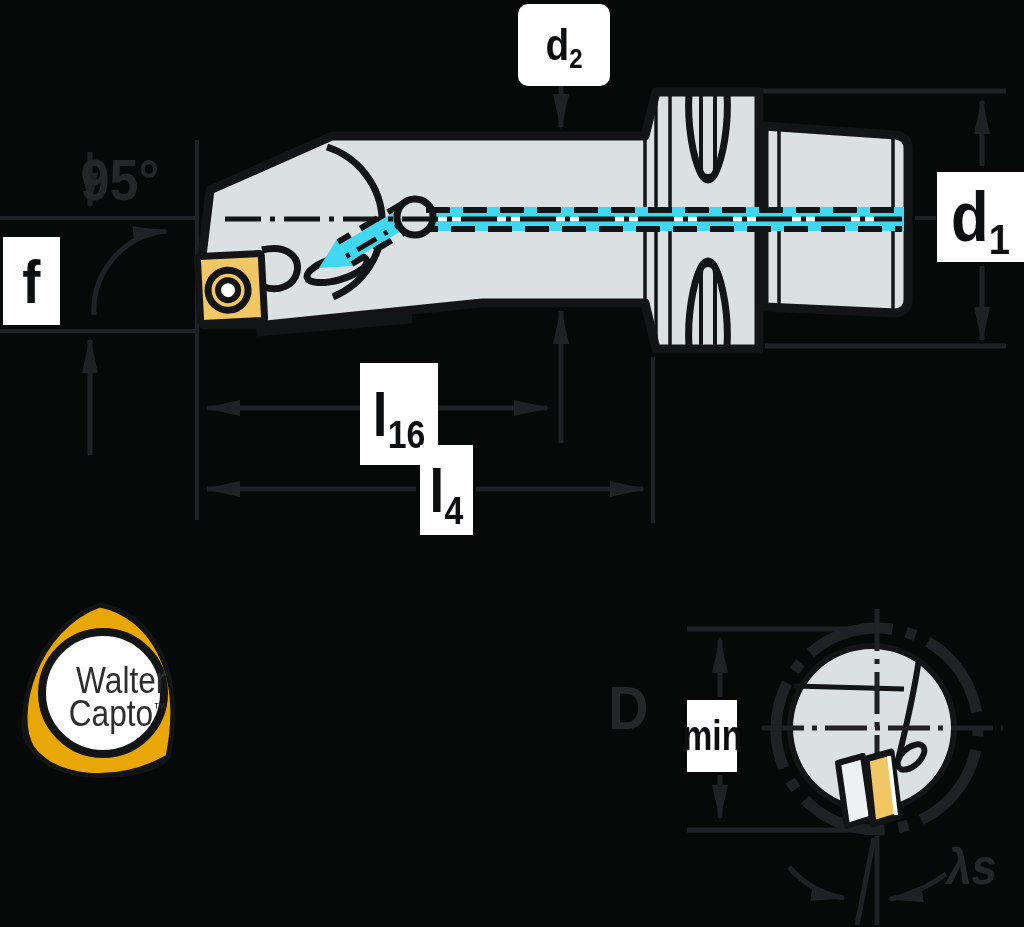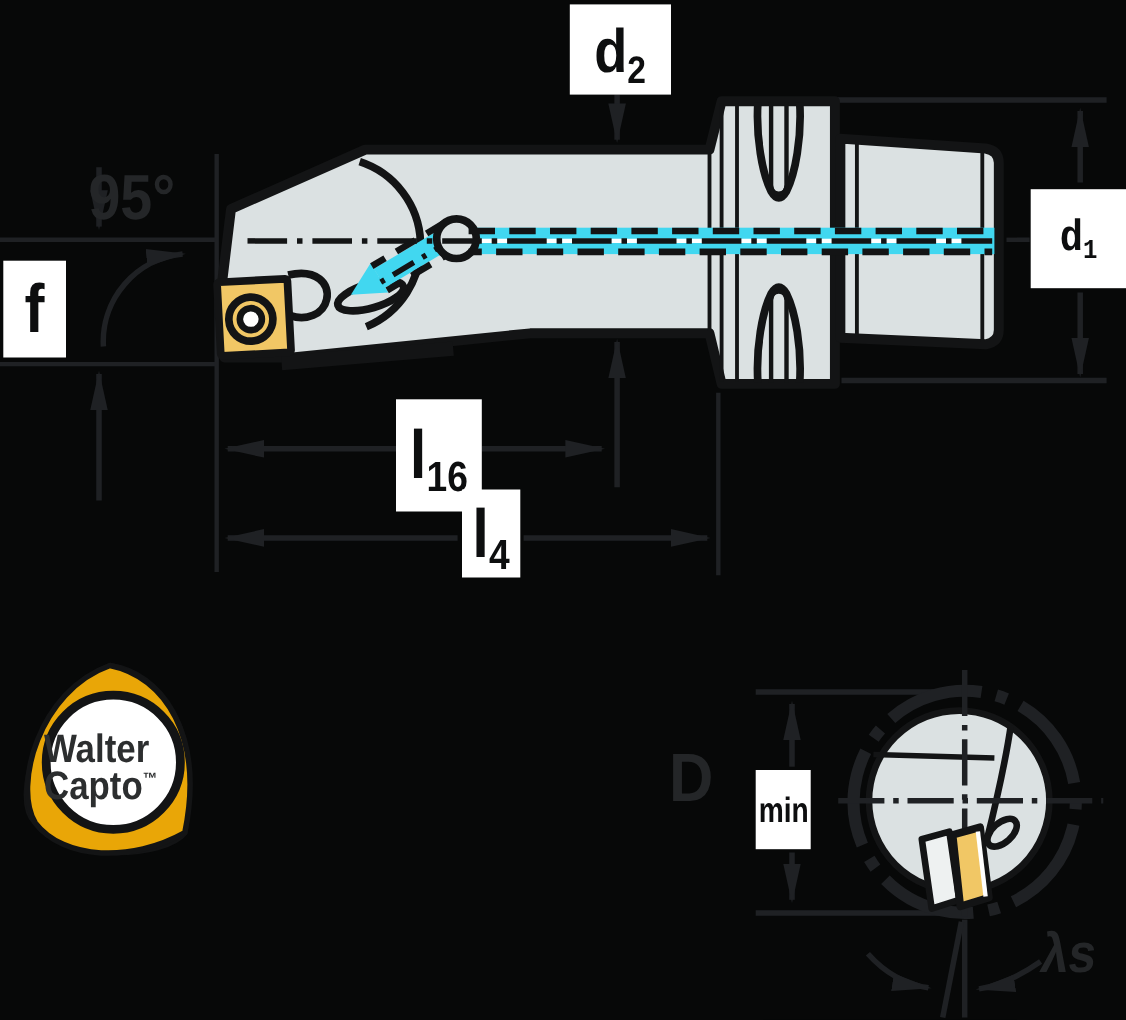--- a/index.html
+++ b/index.html
@@ -25,21 +25,21 @@
   .lbl{position:absolute;background:var(--labelbg);color:var(--labelfg);
        display:flex;align-items:center;justify-content:center;font-weight:700;}
   .lbl .wrap{display:inline-block;transform:scaleX(.88);white-space:nowrap;}
   .sub{font-size:.62em;display:inline-block;transform:translateY(.3em);}
   .darklbl{position:absolute;color:var(--textdim);font-weight:700;white-space:nowrap;text-decoration:underline;}
   .darklbl .wrap{display:inline-block;transform:scaleX(.9);}
   .lambda .wrap{transform:scaleX(.9) skewX(-8deg);}
 
   
   .logo-text{position:absolute;left:33px;top:664px;width:140px;color:var(--logofg);
-             font-weight:700;text-align:left;line-height:.92;font-size:36px;}
+             font-weight:400;text-align:right;line-height:.92;font-size:36px;}
   .logo-text .wrap{display:inline-block;transform:scaleX(.88);}
   .tm{font-size:15px;vertical-align:super;letter-spacing:0;}
 </style>
 </head>
 <body>
 
 <div class="stage">
 
 <svg width="1024" height="927" viewBox="0 0 1024 927">
   <defs>
@@ -133,48 +133,48 @@
     <path class="dim" d="M946,874 Q916,895 890,899" marker-end="url(#arr)"></path>
   </g>
 
   <g>
     <path style="fill:var(--logoyellow);stroke:var(--outline);stroke-width:5;stroke-linejoin:round" d="M100,605 C145,612 185,660 168,757 C150,780 60,785 32,748 C8,725 40,630 100,605 Z"></path>
     <path style="fill:var(--logoyellow);stroke:var(--outline);stroke-width:5;stroke-linejoin:round" d="M100,605 C150,615 186,670 168,757 C120,784 58,782 32,748 C12,715 35,628 100,605 Z"></path>
     <circle cx="103" cy="693" r="61" style="fill:var(--white);stroke:var(--outline);stroke-width:8"></circle>
   </g>
 </svg>
 
-  <div class="lbl" style="left:518px;top:4px;width:92px;height:82px;font-size:56px;">
+  <div class="lbl" style="left:518px;top:4px;width:92px;height:82px;font-size:44px;border-radius:10px;">
     <span class="wrap"><span>d</span><span class="sub">2</span></span>
   </div>
 
-  <div class="lbl" style="left:937px;top:172px;width:87px;height:90px;font-size:40px;font-family:Liberation Mono, monospace;">
+  <div class="lbl" style="left:937px;top:172px;width:87px;height:90px;font-size:70px;">
     <span class="wrap"><span>d</span><span class="sub">1</span></span>
   </div>
 
   <div class="lbl" style="left:3px;top:237px;width:57px;height:88px;font-size:62px;">
     <span class="wrap">f</span>
   </div>
 
   <div class="darklbl" style="left:76px;top:146px;font-size:58px;">
     <span class="wrap">95°</span>
   </div>
 
   <div class="lbl" style="left:360px;top:363px;width:78px;height:102px;font-size:62px;">
     <span class="wrap"><span>l</span><span class="sub">16</span></span>
   </div>
 
-  <div class="lbl" style="left:420px;top:445px;width:53px;height:80px;font-size:62px;">
+  <div class="lbl" style="left:420px;top:445px;width:53px;height:90px;font-size:62px;">
     <span class="wrap"><span>l</span><span class="sub">4</span></span>
   </div>
 
   <div class="darklbl" style="left:606px;top:672px;font-size:62px;">
     <span class="wrap">D</span>
   </div>
-  <div class="lbl" style="left:687px;top:700px;width:50px;height:72px;font-size:32px;">
+  <div class="lbl" style="left:687px;top:700px;width:50px;height:72px;font-size:42px;">
     <span class="wrap" style="transform:scaleX(.8);">min</span>
   </div>
 
   <div class="darklbl lambda" style="left:944px;top:838px;font-size:50px;">
     <span class="wrap">λs</span>
   </div>
 
   <div class="logo-text">
     <span class="wrap">
       <span>Walter</span><br>

